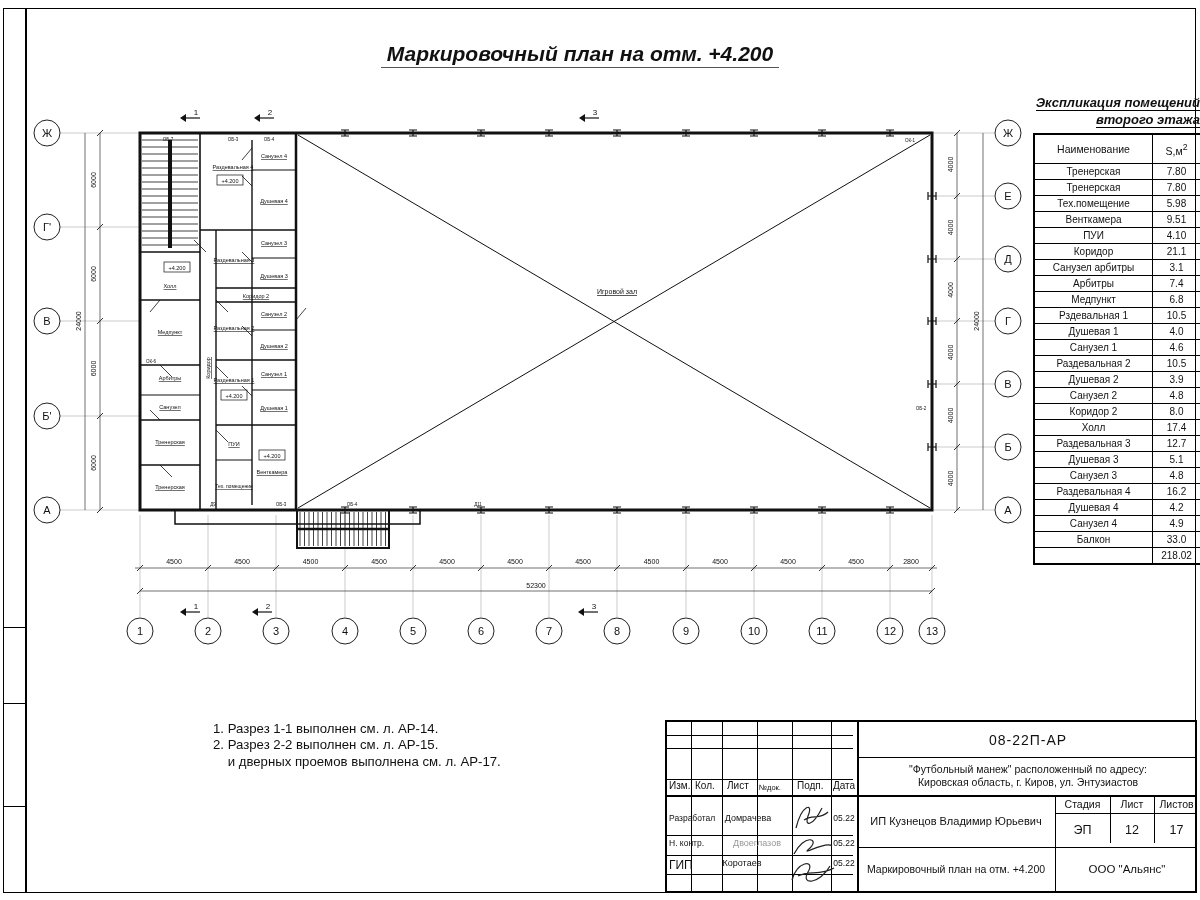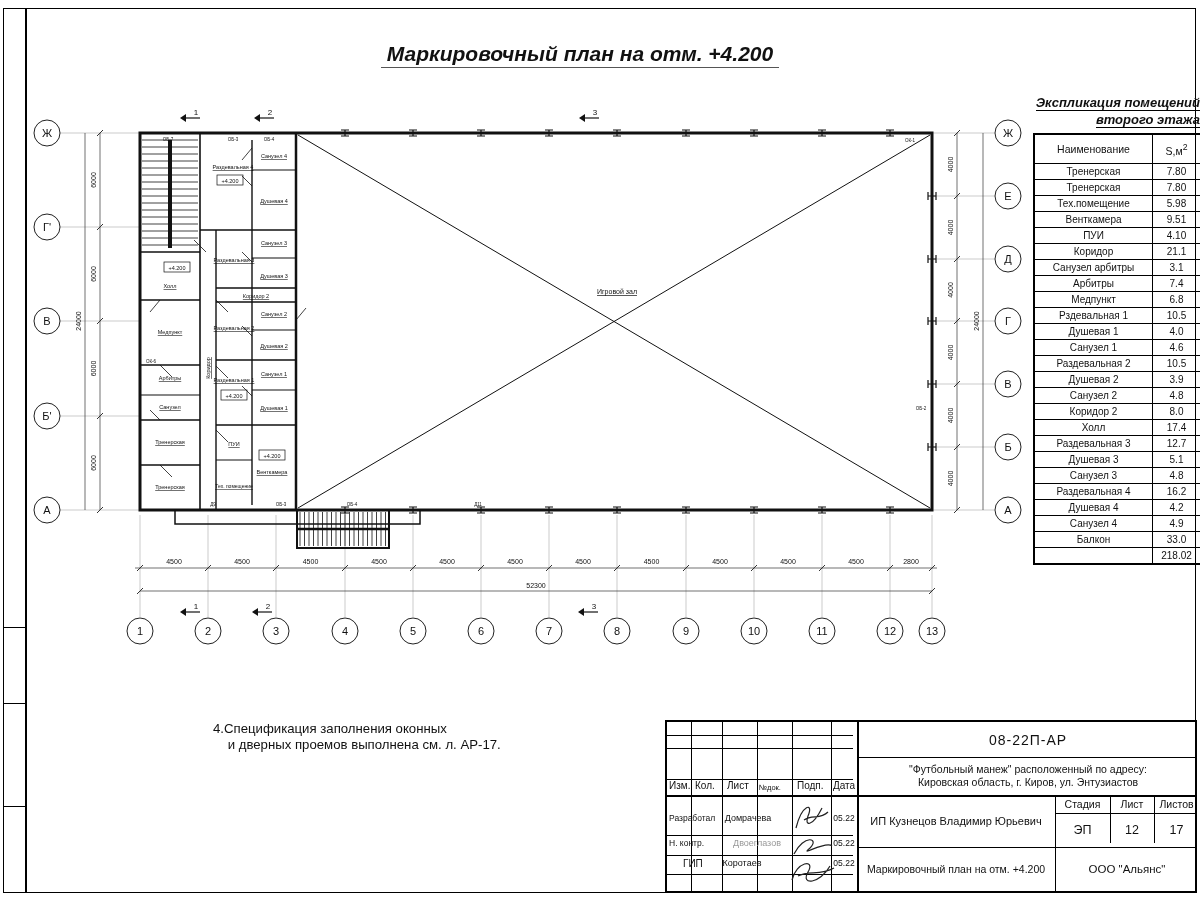--- a/index.html
+++ b/index.html
@@ -474,21 +474,21 @@
           <td class="c-area">33.0</td>
         </tr>
         <tr>
           <td class="c-name"></td>
           <td class="c-area">218.02</td>
         </tr>
       </tbody>
   </table>
 </div>
 
-<div class="abs" id="notes"><div>4.Спецификация заполнения оконных</div><div>    и дверных проемов выполнена см. л. АР-17.</div></div>
+<div class="abs" id="notes"><div>1. Разрез 1-1 выполнен см. л. АР-14.</div><div>2. Разрез 2-2 выполнен см. л. АР-15.</div><div>    и дверных проемов выполнена см. л. АР-17.</div></div>
 
 <div class="abs" id="tb">
   <div class="vl" style="left:24px"></div>
     <div class="vl" style="left:55px"></div>
   <div class="vl" style="left:90px"></div>
     <div class="vl" style="left:125px"></div>
   <div class="vl" style="left:164px"></div>
   <div class="vl" style="left:190px;width:2px"></div>
   <div class="vl" style="left:388px;top:73px"></div>
   <div class="vl" style="left:443px;top:73px;bottom:48px"></div>
@@ -510,21 +510,21 @@
   <div class="tbt" style="left:92px;top:61px;font-size:7.5px">№док.</div>
   <div class="tbt" style="left:130px;top:58px">Подп.</div>
   <div class="tbt" style="left:166px;top:58px">Дата</div>
 
   <div class="tbt" style="left:2px;top:91px;font-size:8.5px">Разработал</div>
   <div class="tbt cen" style="left:46px;top:91px;width:70px;font-size:9px">Домрачева</div>
   <div class="tbt cen" style="left:164px;top:91px;width:26px;font-size:8.5px">05.22</div>
   <div class="tbt" style="left:2px;top:116px;font-size:8.5px">Н. контр.</div>
   <div class="tbt cen" style="left:55px;top:116px;width:70px;font-size:9px;color:#999">Двоеглазов</div>
   <div class="tbt cen" style="left:164px;top:116px;width:26px;font-size:8.5px">05.22</div>
-  <div class="tbt" style="left:16px;top:136px;font-size:10px">ГИП</div>
+  <div class="tbt" style="left:2px;top:136px;font-size:12px">ГИП</div>
   <div class="tbt cen" style="left:40px;top:136px;width:70px;font-size:9px">Коротаев</div>
   <div class="tbt cen" style="left:164px;top:136px;width:26px;font-size:8.5px">05.22</div>
 
   <svg class="abs" style="left:125px;top:76px" width="42" height="36" viewBox="0 0 42 36">
     <path d="M4 30 C10 6 22 4 16 18 C12 28 20 30 30 10 M12 22 C20 16 28 22 36 14" fill="none" stroke="#222" stroke-width="1.2"></path>
   </svg>
   <svg class="abs" style="left:123px;top:110px" width="46" height="58" viewBox="0 0 46 58">
     <path d="M4 22 C14 2 30 6 20 16 C8 26 36 8 42 14 M2 48 C6 30 26 26 18 40 C10 54 30 52 40 34 M8 44 C18 38 30 44 44 36" fill="none" stroke="#222" stroke-width="1.2"></path>
   </svg>
 

